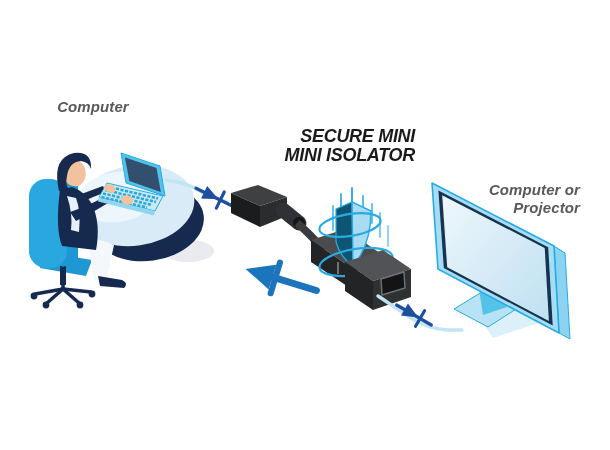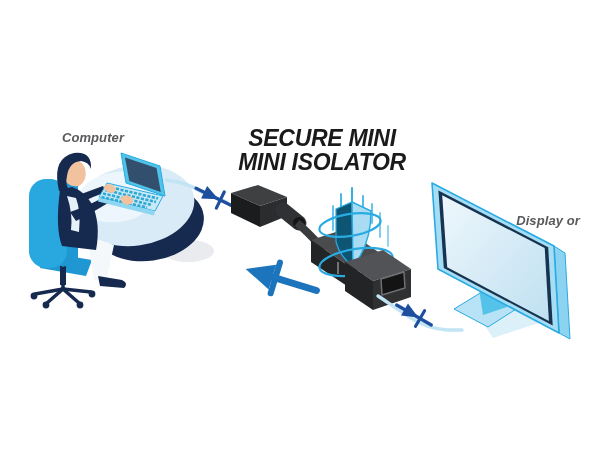--- a/index.html
+++ b/index.html
@@ -16,27 +16,27 @@
     --bg:#FFFFFF;
   }
   html,body{margin:0;padding:0;background:#e8e8e8;}
   .stage{
     position:relative;width:610px;height:450px;background:var(--bg);
     font-family:"Liberation Sans","DejaVu Sans",sans-serif;overflow:hidden;
   }
   .stage svg{position:absolute;left:0;top:0;}
   .lbl{
     position:absolute;font-style:italic;color:var(--label-gray);
-    font-weight:600;font-size:13px;line-height:1.18;letter-spacing:.1px;margin-top:32px;
+    font-weight:600;font-size:15px;line-height:1.18;letter-spacing:.1px;
   }
   .lbl-computer{left:38px;top:98px;width:110px;text-align:center;}
   .lbl-display{left:468px;top:181px;width:112px;text-align:right;}
   .title{
-    position:absolute;left:229px;top:127px;width:186px;text-align:center;
-    font-style:italic;font-weight:800;font-size:23px;line-height:1.04;
+    position:absolute;left:229px;top:127px;width:186px;text-align:right;
+    font-style:italic;font-weight:800;font-size:18px;line-height:1.04;
     color:var(--title-black);letter-spacing:-0.3px;
   }
   
   .f-navy{fill:var(--navy)} .f-skin{fill:var(--skin)}
   .cable{fill:none;stroke:var(--cable-blue);stroke-width:3.4;stroke-linecap:round}
   .diode-s{stroke:var(--diode-blue);stroke-width:3.2;stroke-linecap:round}
   .diode-f{fill:var(--diode-blue)}
   .ray{stroke:var(--accent-cyan);stroke-width:2;stroke-linecap:round;fill:none}
   .ring{fill:none;stroke:var(--accent-cyan);stroke-width:2.2}
 </style>
@@ -177,16 +177,17 @@
   <div class="lbl lbl-computer">
     <div>Computer</div>
   </div>
 
   <div class="title">
     <div>SECURE MINI</div>
     <div>MINI ISOLATOR</div>
   </div>
 
   <div class="lbl lbl-display">
-    <div>Display or</div>
+    <div>Computer or</div>
+    <div>Projector</div>
   </div>
 
 </div>
 
 </body></html>

